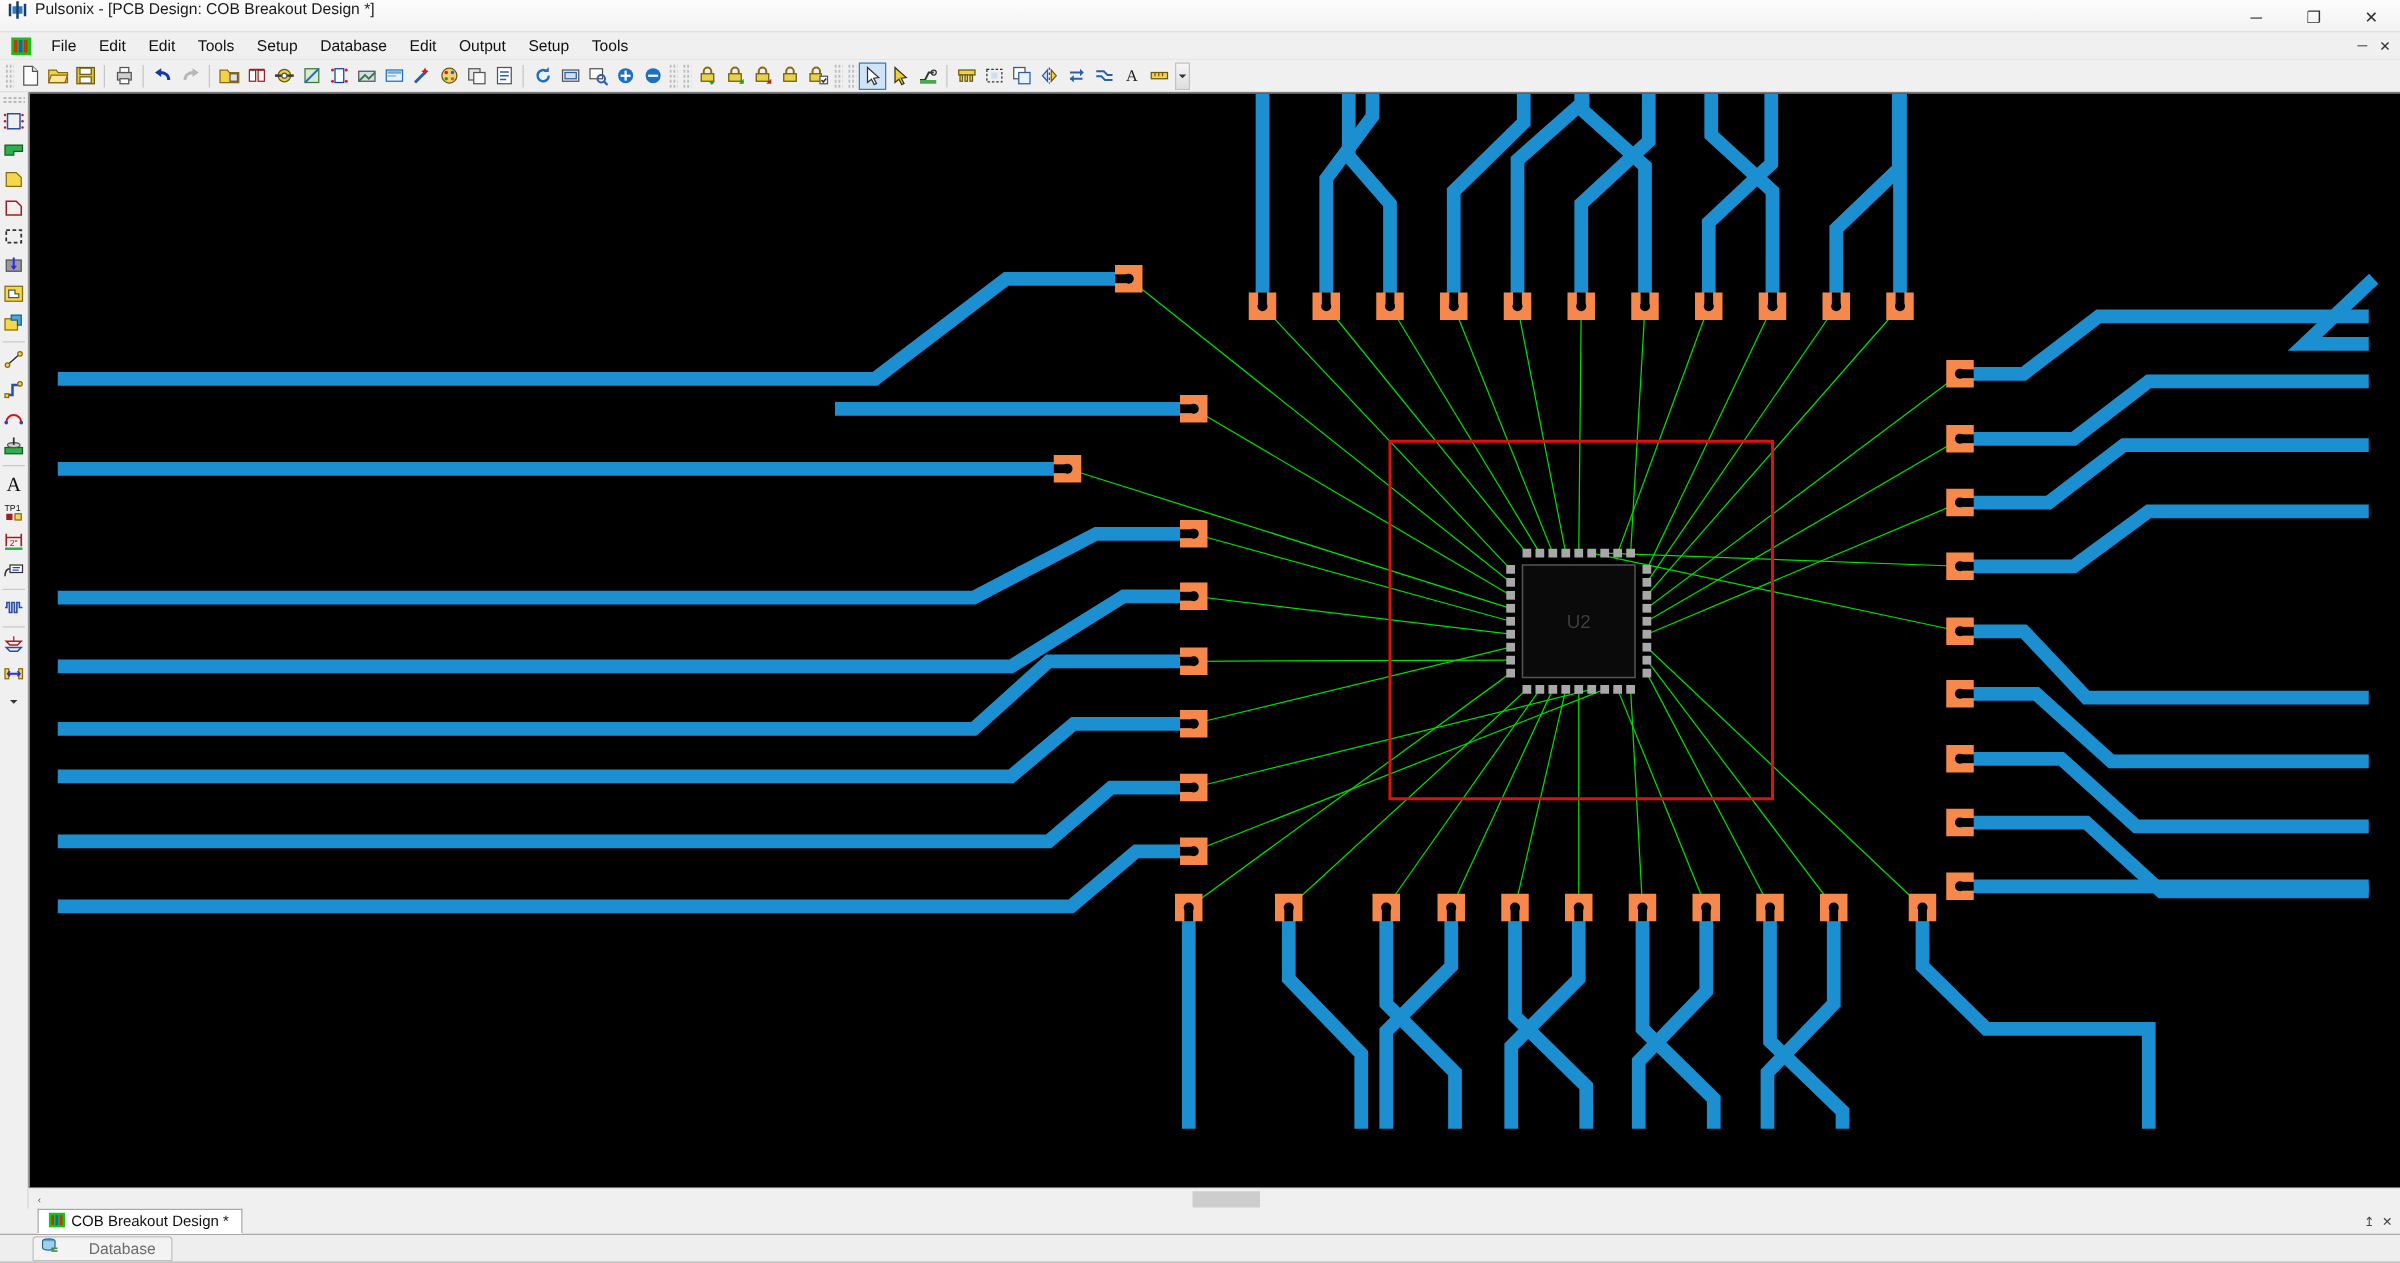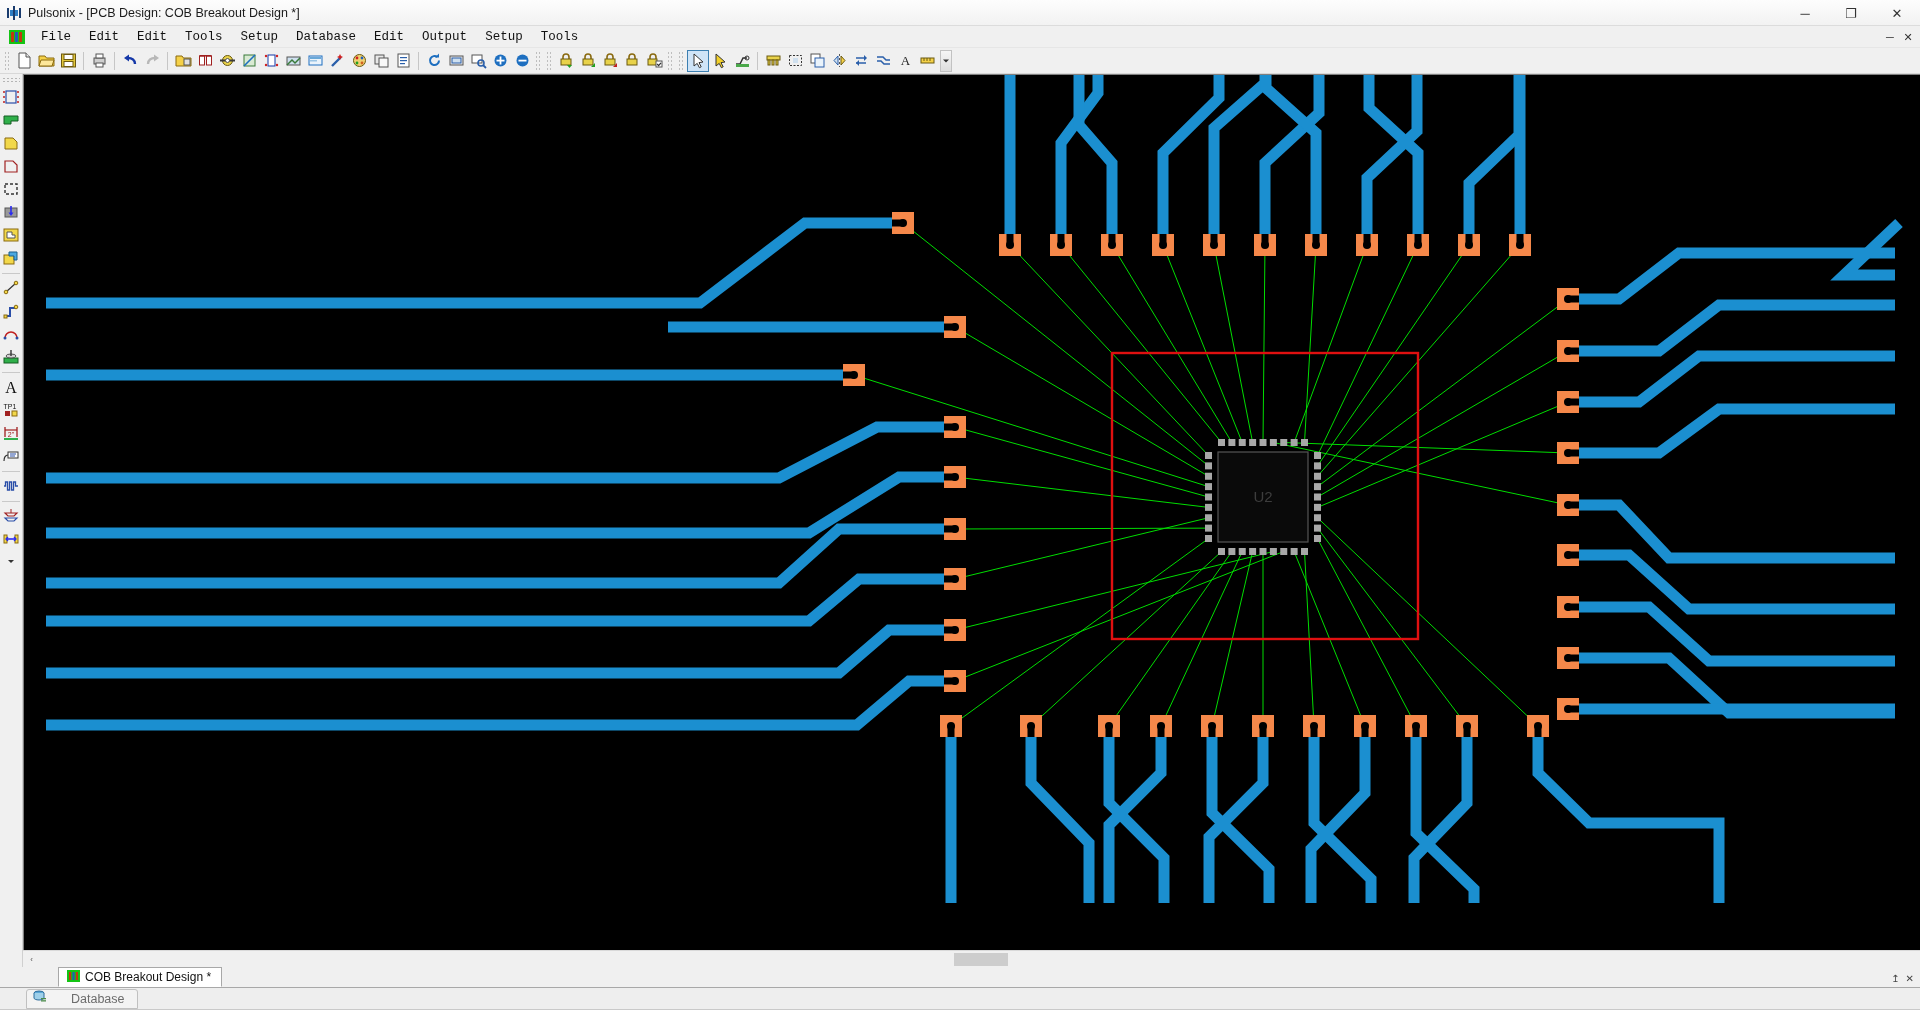--- a/index.html
+++ b/index.html
@@ -7,41 +7,41 @@
     width: 1920px; height: 1010px;
     font-family: "Liberation Sans", sans-serif;
     font-size: 12px;
     background: #f0f0f0;
     overflow: hidden;
   }
   
   #titlebar {
     height: 26px; background: linear-gradient(#fdfdfd,#f2f2f2);
     border-bottom: 1px solid #dcdcdc;
-    display: flex; align-items: center; position: relative;
+    display: flex; align-items: flex-start; position: relative;
   }
   #title-icon {
     width: 16px; height: 16px; margin: 0 6px 0 6px;
     display:flex; align-items:center; justify-content:center;
   }
   #title-text { font-size: 12.5px; color: #1b1b1b; }
   #win-buttons { position:absolute; right:0; top:0; height:26px; display:flex; }
   .win-btn {
     width: 46px; height: 26px; display:flex; align-items:center; justify-content:center;
     font-size: 13px; color:#333; cursor:default;
   }
 
   
   #menubar {
     height: 22px; background:#f0f0f0; display:flex; align-items:center;
     border-bottom: 1px solid #e6e6e6; position:relative;
   }
   #menu-app-icon { width:18px; height:16px; margin:0 6px 0 8px; }
   .menu-item {
-    padding: 2px 9px; font-size: 12.5px; color:#111; cursor:default; line-height:16px;font-family:Liberation Mono, monospace;
+    padding: 2px 9px; font-size: 12.5px; color:#111; cursor:default; line-height:16px;
   }
   #menu-right { position:absolute; right:4px; top:0; height:22px; display:flex; align-items:center; gap:2px;}
   .mini-btn { width:16px;height:16px;display:flex;align-items:center;justify-content:center;font-size:11px;color:#333;}
 
   
   #toolbar {
     height: 26px; background:#f0f0f0; display:flex; align-items:center;
     border-bottom:1px solid #d8d8d8; padding-left:2px;
   }
   .tb-grip {
@@ -106,21 +106,21 @@
 
   
   #tabbar {
     height:21px; background:#f0f0f0; display:flex; align-items:flex-end;
     padding-left:30px; border-bottom:1px solid #a8a8a8; position:relative;
   }
   .doc-tab {
     height:20px; display:flex;align-items:center;gap:5px;
     padding:0 10px 0 8px; background:#fff;
     border:1px solid #a8a8a8; border-bottom:1px solid #fff;
-    font-size:12px; color:#111; cursor:default;margin-left:28px;
+    font-size:12px; color:#111; cursor:default;
   }
   #tab-close { position:absolute; right:6px; bottom:3px; display:flex; gap:6px; font-size:10px; color:#444;}
 
   #docktabs {
     height:22px; background:#eeeeee; display:flex; align-items:center;
     padding-left:26px; border-bottom:1px solid #c9c9c9;
   }
   .dock-tab {
     height:20px; display:flex;align-items:center;gap:24px; padding:0 12px 0 6px;
     background:#f3f3f3; border:1px solid #c0c0c0; border-radius:3px 3px 0 0;

